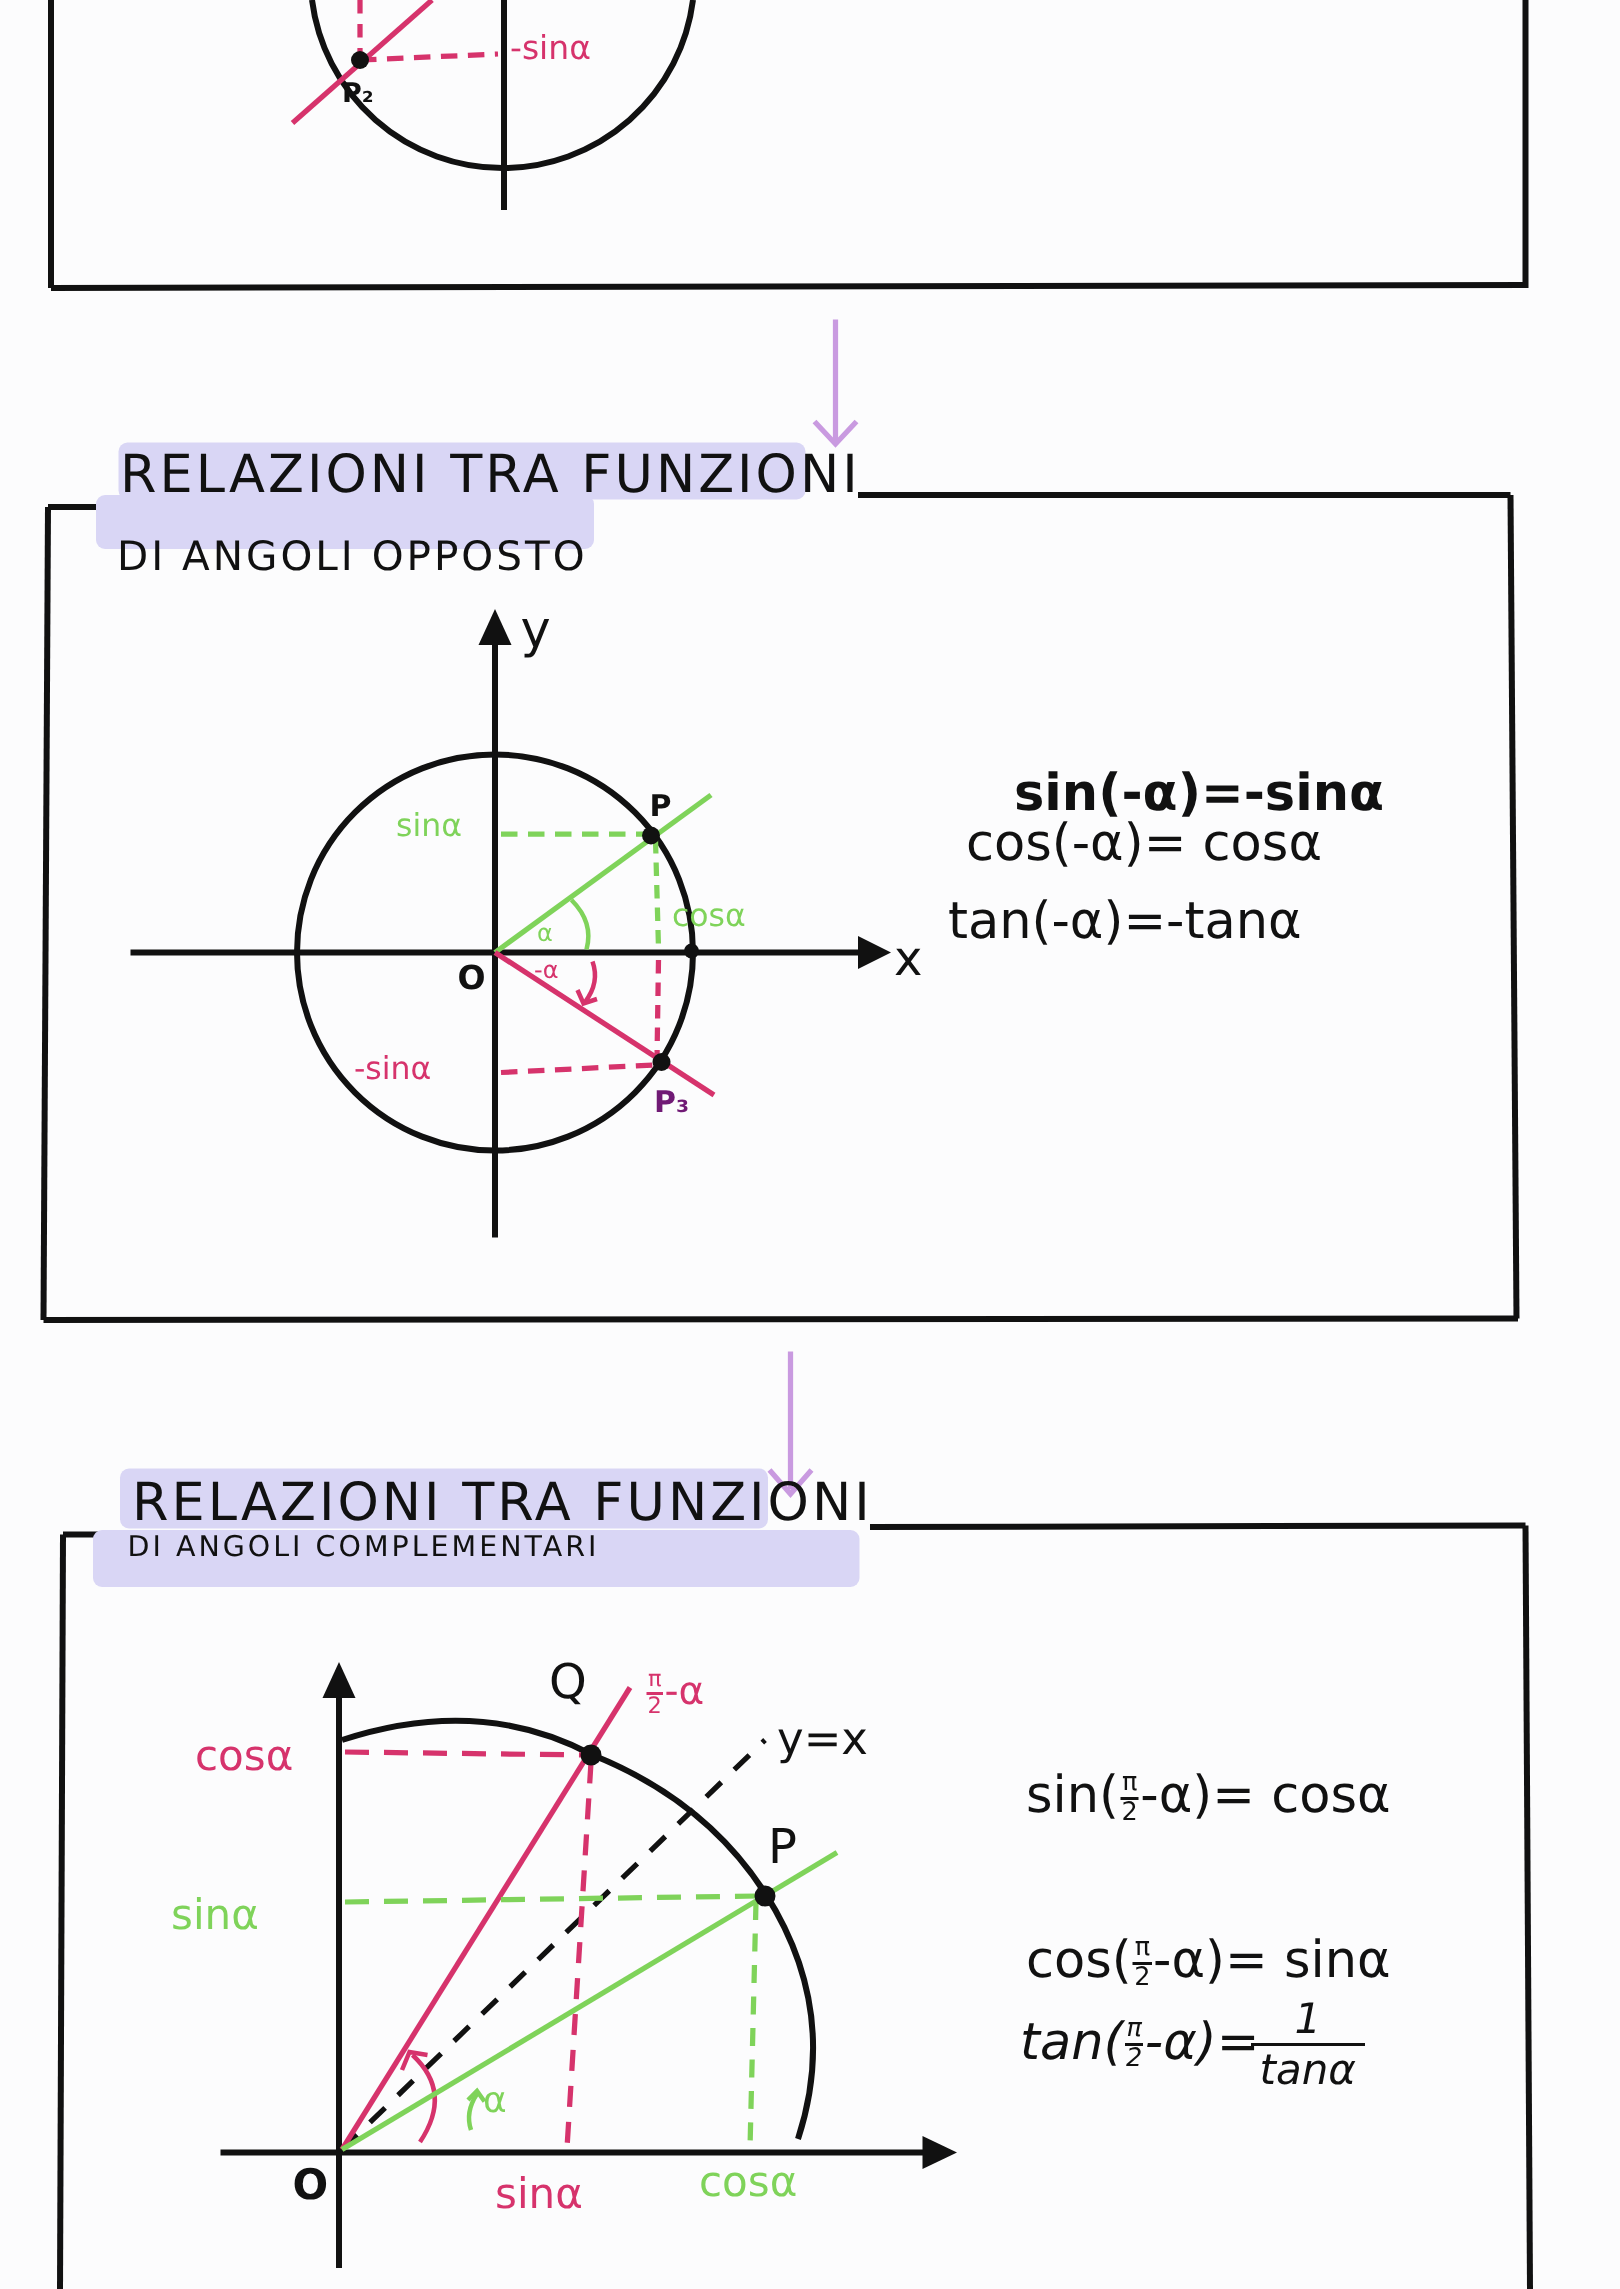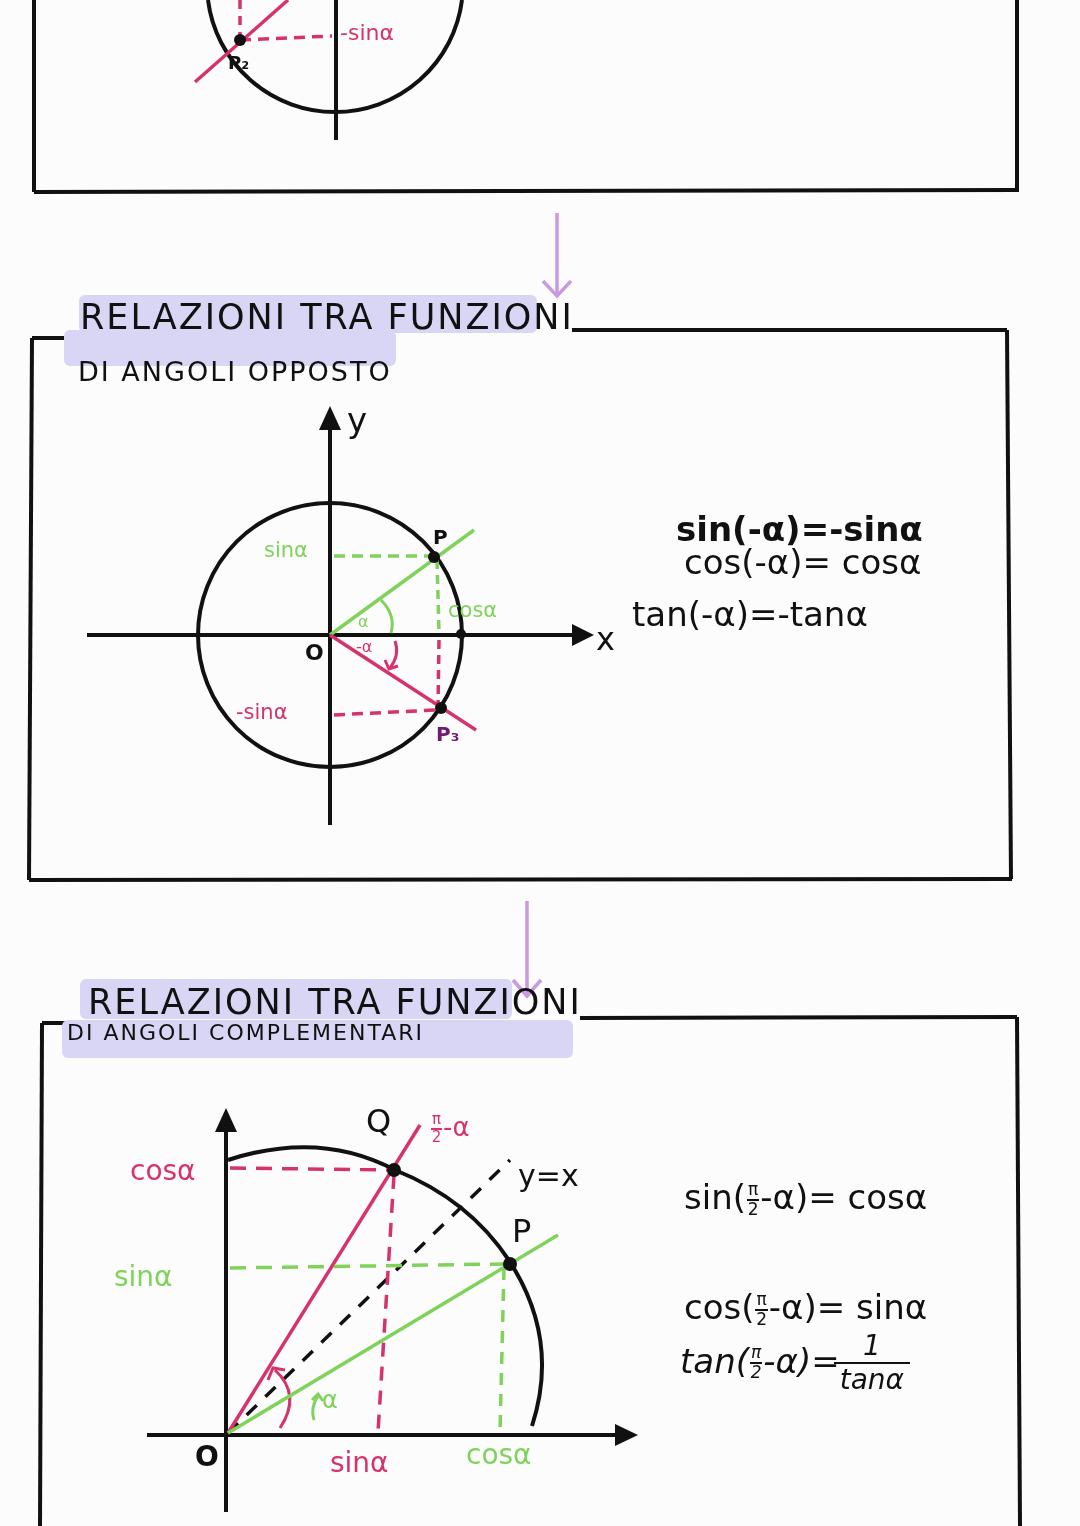--- a/index.html
+++ b/index.html
@@ -142,34 +142,34 @@
 <div style="position:absolute;left:433px;top:525px;font-size:20px;font-weight:bold;color:#111;">P</div>
 <div style="position:absolute;left:436px;top:722px;font-size:20px;font-weight:bold;color:#701a75;">P₃</div>
 <div style="position:absolute;left:264px;top:538px;font-size:21px;color:#7fd35a;">sinα</div>
 <div style="position:absolute;left:236px;top:700px;font-size:21px;color:#d6336c;">-sinα</div>
 <div style="position:absolute;left:448px;top:598px;font-size:21px;color:#7fd35a;">cosα</div>
 <div style="position:absolute;left:358px;top:612px;font-size:16px;color:#7fd35a;">α</div>
 <div style="position:absolute;left:356px;top:637px;font-size:16px;color:#d6336c;">-α</div>
 
 <div>
   <div class="formula" style="left:676px;top:512px;font-weight:bold;">sin(-α)=-sinα</div>
-  <div class="formula" style="left:684px;top:545px;">cos(-α)= cosα</div>
+  <div class="formula" style="left:644px;top:545px;">cos(-α)= cosα</div>
   <div class="formula" style="left:632px;top:597px;text-align:right;">tan(-α)=-tanα</div>
 </div>
 
 <div>
   <div class="title-hl" style="left:80px;top:979px;width:432px;height:40px;"></div>
   <div class="title-hl" style="left:62px;top:1020px;width:511px;height:38px;"></div>
   <div class="title-text" style="left:88px;top:985px;">RELAZIONI TRA FUNZIONI</div>
-  <div class="title-text" style="left:67px;top:1022px;font-size:22px;">DI ANGOLI COMPLEMENTARI</div>
+  <div class="title-text" style="left:85px;top:1022px;font-size:19px;">DI ANGOLI COMPLEMENTARI</div>
 </div>
 
 <div style="position:absolute;left:366px;top:1102px;font-size:32px;color:#111;">Q</div>
 <div style="position:absolute;left:512px;top:1212px;font-size:32px;color:#111;">P</div>
-<div style="position:absolute;left:518px;top:1142px;font-size:30px;color:#111;margin-top:16px;">y=x</div>
+<div style="position:absolute;left:518px;top:1142px;font-size:30px;color:#111;">y=x</div>
 <div style="position:absolute;left:430px;top:1112px;color:#d6336c;font-size:26px;white-space:nowrap;">
   <span class="frac" style="color:#d6336c;font-size:15px;">
     <span class="num" style="border-color:#d6336c;">π</span>
     <span>2</span>
   </span><span>-α</span>
 </div>
 <div style="position:absolute;left:322px;top:1386px;font-size:24px;color:#7fd35a;">α</div>
 <div style="position:absolute;left:195px;top:1440px;font-size:28px;font-weight:bold;color:#111;">O</div>
 <div style="position:absolute;left:130px;top:1154px;font-size:28px;color:#d6336c;">cosα</div>
 <div style="position:absolute;left:114px;top:1260px;font-size:28px;color:#7fd35a;">sinα</div>

